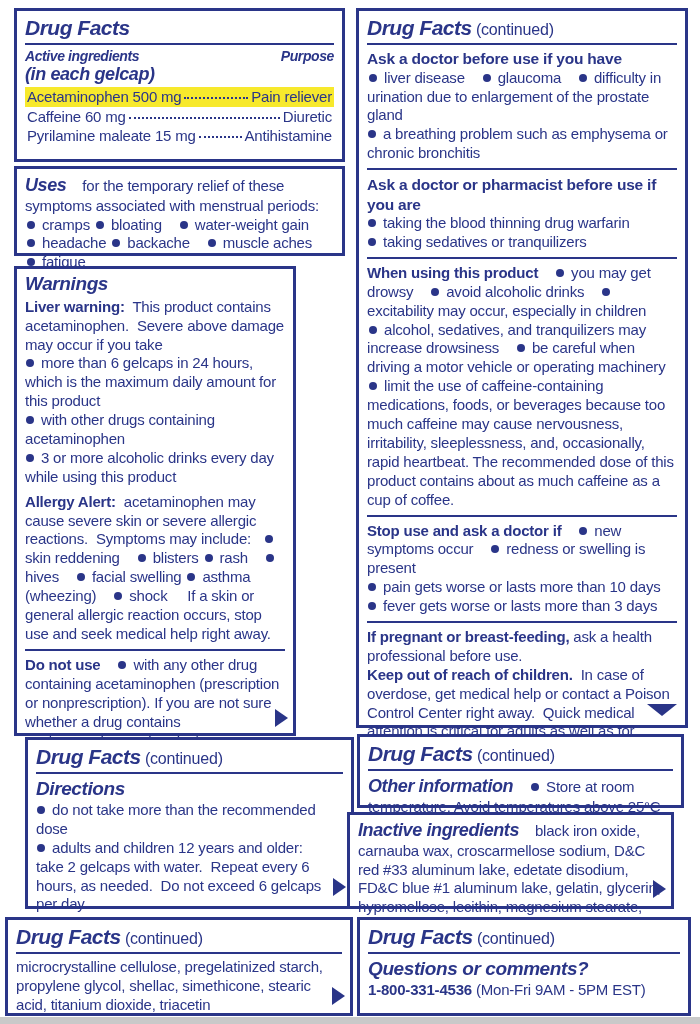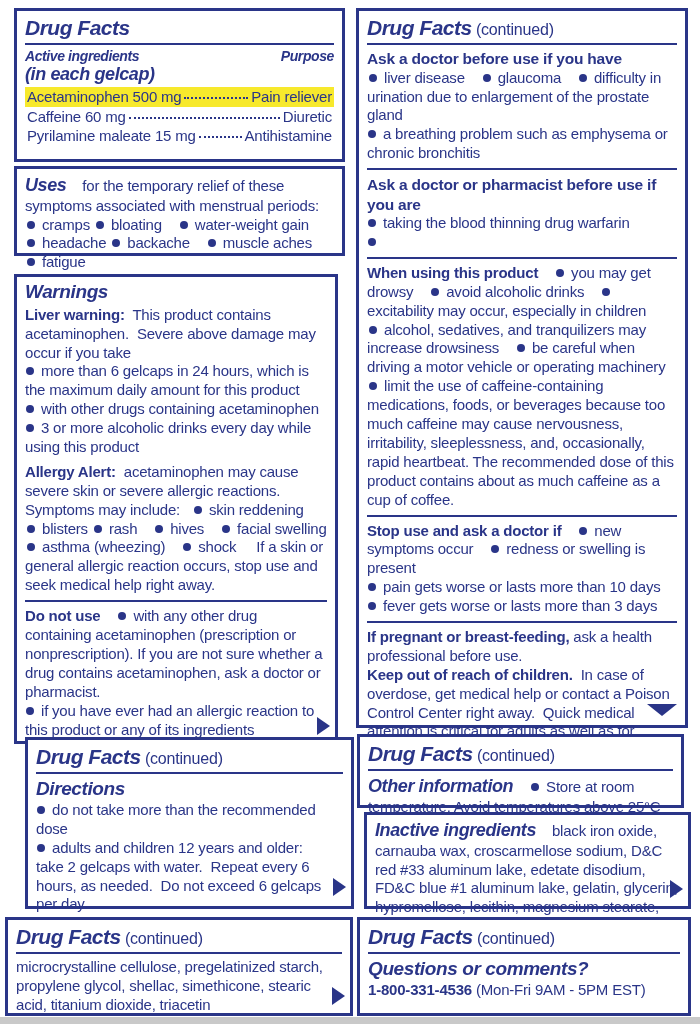--- a/index.html
+++ b/index.html
@@ -72,21 +72,21 @@
           <span class="leader"></span>
           <span class="ing-purpose">Antihistamine</span>
         </div>
       </div>
   </div>
 
   <div class="box" style="left:14px;top:166px;width:331px;height:90px;padding-top:5px;">
     <div class="flow"><span class="run-bi">Uses</span><span class="run-r">    for the temporary relief of these symptoms associated with menstrual periods:   </span><span class="bullet"></span><span class="run-r">cramps </span><span class="bullet"></span><span class="run-r">bloating    </span><span class="bullet"></span><span class="run-r">water-weight gain    </span><span class="bullet"></span><span class="run-r">headache </span><span class="bullet"></span><span class="run-r">backache    </span><span class="bullet"></span><span class="run-r">muscle aches    </span><span class="bullet"></span><span class="run-r">fatigue</span></div>
   </div>
 
-  <div class="box" style="left:14px;top:274px;width:324px;height:470px;">
+  <div class="box" style="left:14px;top:266px;width:282px;height:470px;">
     <div class="section-heading">Warnings</div>
     <div class="flow para"><span class="run-b">Liver warning:</span><span class="run-r">  This product contains acetaminophen.  Severe above damage may occur if you take</span></div>
     <div>
         <div class="bullet-line"><span class="bullet"></span><span>more than 6 gelcaps in 24 hours, which is the maximum daily amount for this product</span></div>
         <div class="bullet-line"><span class="bullet"></span><span>with other drugs containing acetaminophen</span></div>
         <div class="bullet-line"><span class="bullet"></span><span>3 or more alcoholic drinks every day while using this product</span></div>
       </div>
     <div class="flow para" style="margin-top:6px;"><span class="run-b">Allergy Alert:</span><span class="run-r">  acetaminophen may cause severe skin or severe allergic reactions.  Symptoms may include:   </span><span class="bullet"></span><span class="run-r">skin reddening    </span><span class="bullet"></span><span class="run-r">blisters </span><span class="bullet"></span><span class="run-r">rash    </span><span class="bullet"></span><span class="run-r">hives    </span><span class="bullet"></span><span class="run-r">facial swelling </span><span class="bullet"></span><span class="run-r">asthma (wheezing)    </span><span class="bullet"></span><span class="run-r">shock     If a skin or general allergic reaction occurs, stop use and seek medical help right away.</span></div>
     <div class="sep"></div>
     <div class="flow"><span class="run-b">Do not use</span><span class="run-r">    </span><span class="bullet"></span><span class="run-r">with any other drug containing acetaminophen (prescription or nonprescription). If you are not sure whether a drug contains acetaminophen, ask a doctor or pharmacist.</span></div>
@@ -103,21 +103,21 @@
     <div class="b-head">Ask a doctor before use if you have</div>
     <div class="flow"><span class="bullet"></span><span class="run-r">liver disease    </span><span class="bullet"></span><span class="run-r">glaucoma    </span><span class="bullet"></span><span class="run-r">difficulty in urination due to enlargement of the prostate gland</span></div>
     <div>
         <div class="bullet-line"><span class="bullet"></span><span>a breathing problem such as emphysema or chronic bronchitis</span></div>
       </div>
 
     <div class="sep"></div>
     <div class="b-head">Ask a doctor or pharmacist before use if you are</div>
     <div>
         <div class="bullet-line"><span class="bullet"></span><span>taking the blood thinning drug warfarin</span></div>
-        <div class="bullet-line"><span class="bullet"></span></div>
+        <div class="bullet-line"><span class="bullet"></span><span>taking sedatives or tranquilizers</span></div>
       </div>
 
     <div class="sep"></div>
     <div class="flow"><span class="run-b">When using this product</span><span class="run-r">    </span><span class="bullet"></span><span class="run-r">you may get drowsy    </span><span class="bullet"></span><span class="run-r">avoid alcoholic drinks    </span><span class="bullet"></span><span class="run-r">excitability may occur, especially in children    </span><span class="bullet"></span><span class="run-r">alcohol, sedatives, and tranquilizers may increase drowsiness    </span><span class="bullet"></span><span class="run-r">be careful when driving a motor vehicle or operating machinery    </span><span class="bullet"></span><span class="run-r">limit the use of caffeine-containing medications, foods, or beverages because too much caffeine may cause nervousness, irritability, sleeplessness, and, occasionally, rapid heartbeat. The recommended dose of this product contains about as much caffeine as a cup of coffee.</span></div>
 
     <div class="sep"></div>
     <div class="flow"><span class="run-b">Stop use and ask a doctor if</span><span class="run-r">    </span><span class="bullet"></span><span class="run-r">new symptoms occur    </span><span class="bullet"></span><span class="run-r">redness or swelling is present</span></div>
     <div>
         <div class="bullet-line"><span class="bullet"></span><span>pain gets worse or lasts more than 10 days</span></div>
         <div class="bullet-line"><span class="bullet"></span><span>fever gets worse or lasts more than 3 days</span></div>
@@ -143,21 +143,21 @@
       </div>
     <div class="arrow-r" style="right:5px;bottom:10px;"></div>
   </div>
 
   <div class="box" style="left:357px;top:734px;width:327px;height:74px;">
     <div class="box-title"><span class="title">Drug Facts</span><span class="cont"> (continued)</span></div>
     <div class="title-rule"></div>
     <div class="flow"><span class="run-bi">Other information</span><span class="run-r">    </span><span class="bullet"></span><span class="run-r">Store at room temperature. Avoid temperatures above 25°C (77°F).</span></div>
   </div>
 
-  <div class="box" style="left:364px;top:812px;width:327px;height:97px;">
+  <div class="box" style="left:347px;top:812px;width:327px;height:97px;">
     <div class="flow"><span class="run-bi">Inactive ingredients</span><span class="run-r">    black iron oxide, carnauba wax, croscarmellose sodium, D&amp;C red #33 aluminum lake, edetate disodium, FD&amp;C blue #1 aluminum lake, gelatin, glycerin, hypromellose, lecithin, magnesium stearate,</span></div>
     <div class="arrow-r" style="right:5px;bottom:8px;"></div>
   </div>
 
   <div class="box" style="left:5px;top:917px;width:348px;height:99px;">
     <div class="box-title"><span class="title">Drug Facts</span><span class="cont"> (continued)</span></div>
     <div class="title-rule"></div>
     <div class="flow"><span class="run-r">microcrystalline cellulose, pregelatinized starch, propylene glycol, shellac, simethicone, stearic acid, titanium dioxide, triacetin</span></div>
     <div class="arrow-r" style="right:5px;bottom:8px;"></div>
   </div>

